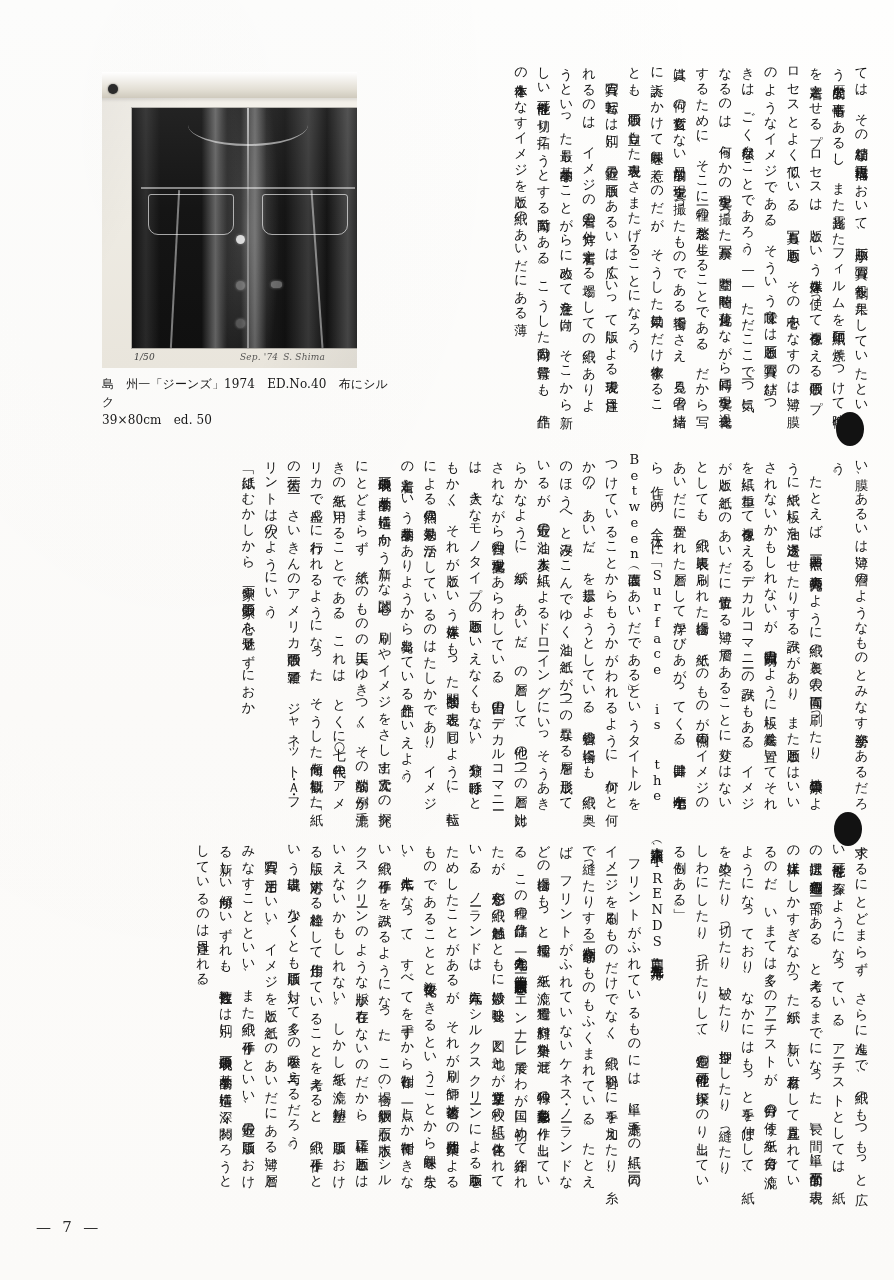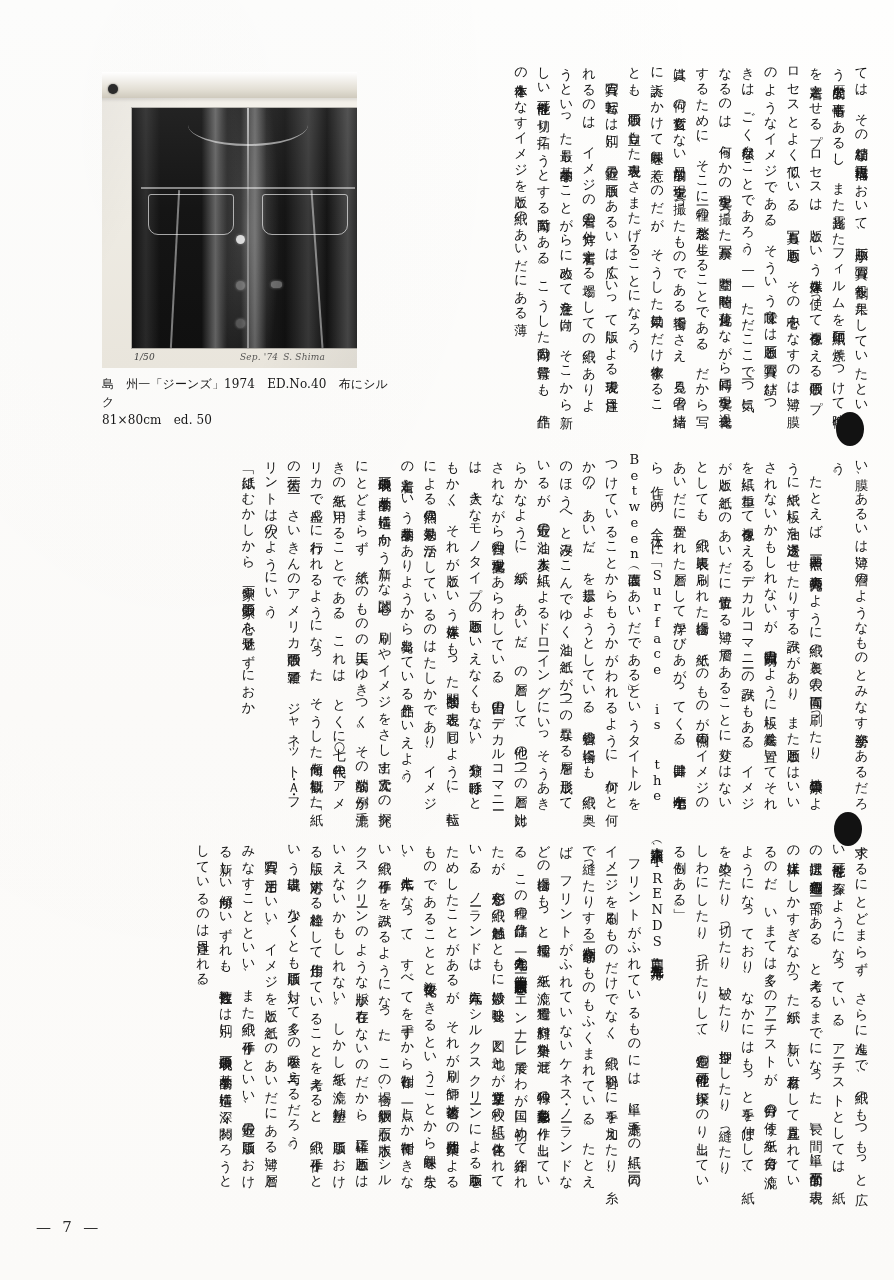--- a/index.html
+++ b/index.html
@@ -259,21 +259,21 @@
       <div class="sig-row">
         <span class="sig-edition">1/50</span>
         <span class="sig-right">
           <span>Sep. '74</span>
           <span>S. Shima</span>
         </span>
       </div>
     </div>
     <figcaption class="caption">
       <span class="line1">島　州一「ジーンズ」1974　ED.No.40　布にシルク</span>
-      <span class="line2">81×80cm　ed. 50</span>
+      <span class="line2">39×80cm　ed. 50</span>
     </figcaption>
   </figure>
 
   <div class="vblock" id="block-top">ては、その精細な再現描写において、版画が写真の役割を果たしていたという歴史的な事情もあるし、また露光したフィルムを印画紙に焼きつけて映像を定着させるプロセスは、版という媒体を使って視像をえる版画のプロセスとよく似ている。写真も版画も、その中心をなすのは薄い膜のようなイメジである。そういう意味では版画と写真の結びつきは、ごく自然なことであろう。——ただここで一つ気になるのは、何らかの現実を撮った写真が、空間と時間を薄片化しながら同時に現実を過去化するために、そこに一種の哀愁が生じることである。だから写真は、何の変哲もない日常的な現実を撮ったものである場合でさえ、見る者の情緒に訴えかけて興味を惹くのだが、そうした効果にだけ依存することも、版画の自立した表現をさまたげることになろう。
 　写真の転写とは別に、最近の版画、あるいは広くいって版による表現で注目されるのは、イメジの定着の仕方や定着する場としての紙のありようといった最も基本的なことがらに改めて注意を向け、そこから新しい可能性を切り拓こうとする動向である。こうした動向の背景にも、作品の本体をなすイメジを版と紙のあいだにある薄</div>
 
   <div class="vblock" id="block-mid">い膜、あるいは薄い層のようなものとみなす姿勢があるだろう。
 　たとえば、井田照一や高垣秀光のように紙の裏と表の両面に刷ったり、槙倉康二のように紙や板に油を浸透させたりする試みがあり、また版画とはいいされないかもしれないが、吉田克朗のように板に絵具を置いてそれを紙に重ねて視像をえるデカルコマニーの試みもある。イメジが版と紙とのあいだに位置する薄い層であることに変りはないとしても、紙の裏表に刷られた場合は、紙そのものが両側のイメジのあいだに置かれた層として浮かびあがってくる。井田は、七七年頃から作品の全体に「Surface is the Between（表面はあいだである）」というタイトルをつけていることからもうかがわれるように、何かと何かの”あいだ”を提示しようとしている。槙倉の場合にも、紙の奥のほうへと浸みこんでゆく油と紙とが二つの異なる層を形成しているが、最近の油と木炭と紙によるドローイングにいっそうあきらかなように、紙が”あいだ”の層として、他の二つの層と対比されながら独自の現実感をあらわしている。吉田のデカルコマニーは、大きなモノタイプの版画といえなくもない。分類や呼称はともかく、それが版という媒体をもった間接的な表現と同じように、転位による偶然の効果を活かしているのはたしかであり、イメジの定着という基本的なありようから出発している作品といえよう。
 　版画表現の基本的な構造に向かう新たな関心は、刷りやイメジをさし出す次元での探究にとどまらず、紙そのものの工夫にゆきつく。その端的な例が手漉きの紙を用いることである。これは、とくに七○年代のアメリカで盛んに行われるようになった。そうした傾向を概観した「紙の芸術——さいきんのアメリカ版画」の冒頭で、ジャネット・Ａ・フリントは次のようにいう。
 　「紙はむかしから、画家や版画家の心を魅了せずにおか</div>

